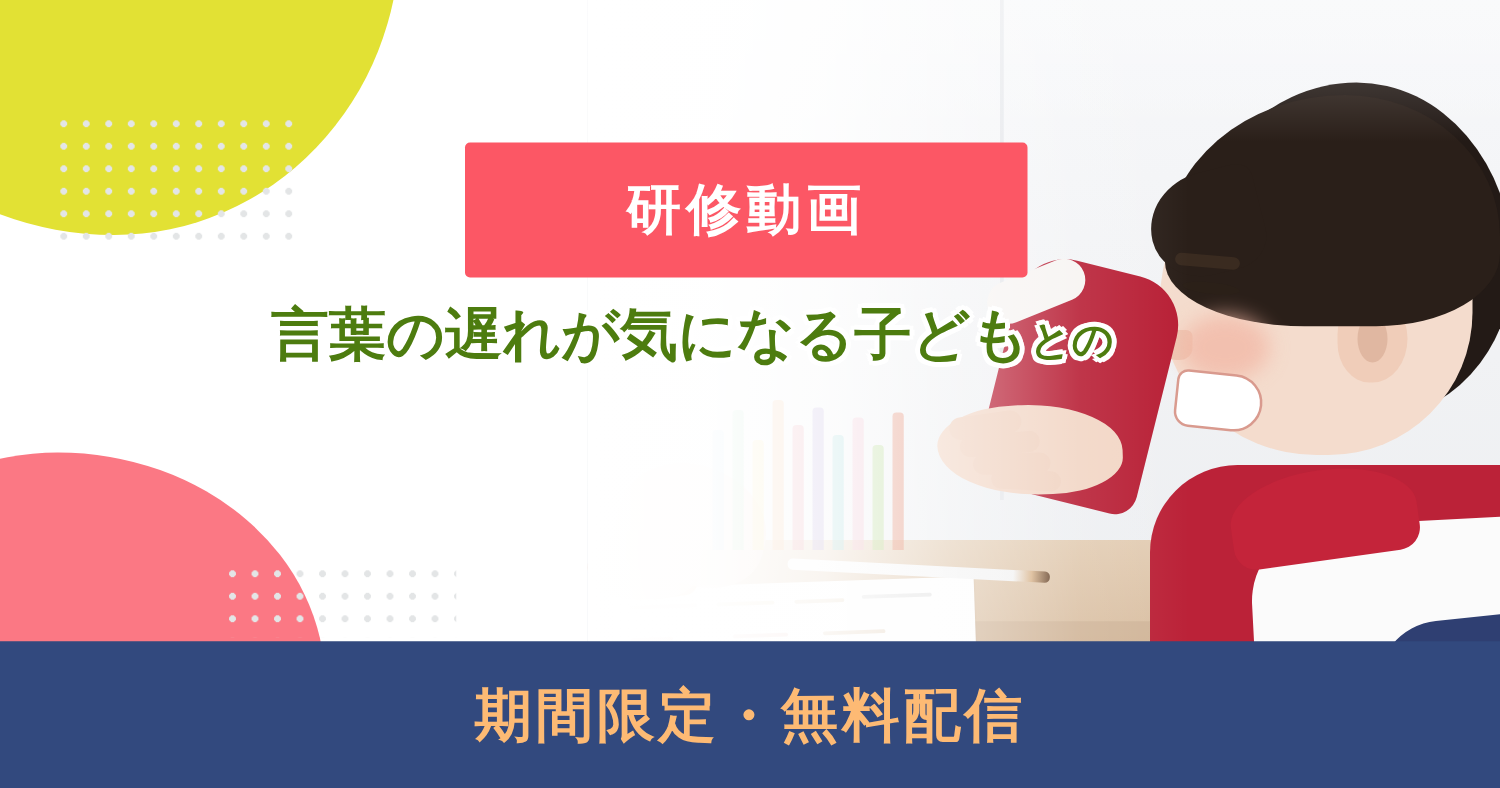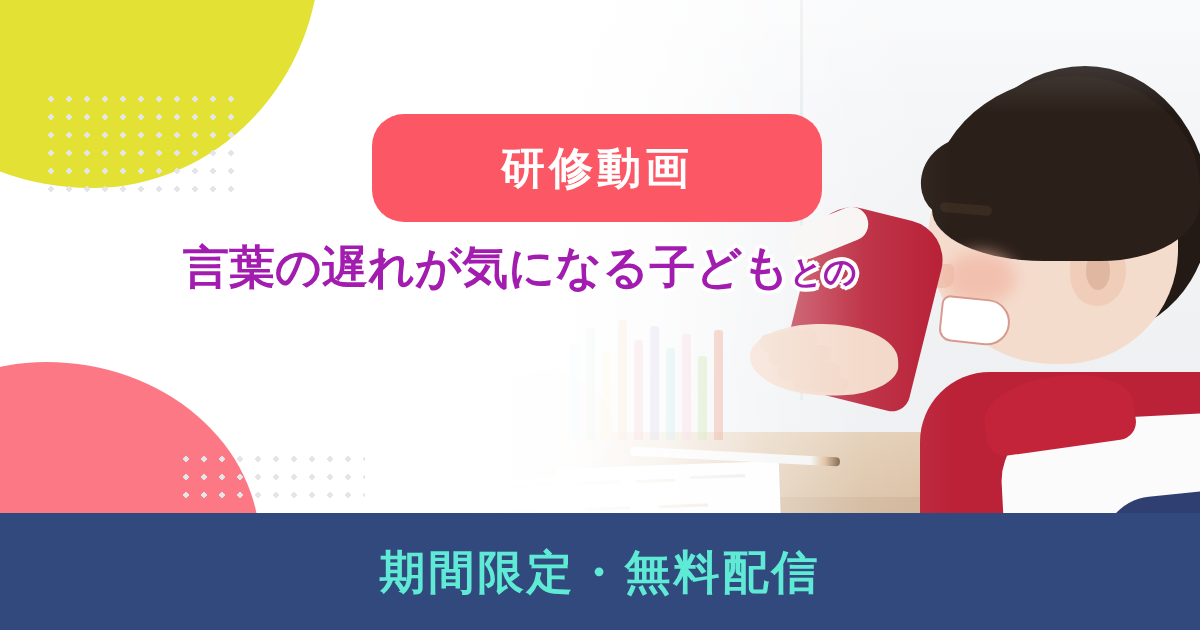--- a/index.html
+++ b/index.html
@@ -399,47 +399,48 @@
   }
 
   
   .badge {
     position: absolute;
     left: 372px;
     top: 114px;
     width: 450px;
     height: 108px;
     background: #fc5765;
-    border-radius: 32px;
+    border-radius: 4px;
     display: flex;
     align-items: center;
     justify-content: center;
   }
   .badge-label {
     color: #ffffff;
     font-size: 44px;
     font-weight: 700;
     letter-spacing: 4px;
     line-height: 1;
   }
 
   .headline {
     position: absolute;
     left: 0;
     top: 238px;
     width: 1040px;
     text-align: center;
-    color: #a21caf;
+    color: #4d7c0f;
     font-weight: 700;
     line-height: 1.30;
     text-shadow:
        3px 0 0 #fff, -3px 0 0 #fff, 0 3px 0 #fff, 0 -3px 0 #fff,
        2px 2px 0 #fff, -2px 2px 0 #fff, 2px -2px 0 #fff, -2px -2px 0 #fff,
        4px 0 0 #fff, -4px 0 0 #fff, 0 4px 0 #fff, 0 -4px 0 #fff,
        3px 3px 0 #fff, -3px 3px 0 #fff, 3px -3px 0 #fff, -3px -3px 0 #fff;
+    padding-left: 34px;
   }
   .headline-line {
     display: block;
     white-space: nowrap;
     font-size: 46px;
   }
   .headline-tail {
     font-size: 33px;
   }
 
@@ -448,21 +449,21 @@
     left: 0;
     top: 513px;
     width: 1200px;
     height: 117px;
     background: #32497e;
     display: flex;
     align-items: center;
     justify-content: center;
   }
   .footer-label {
-    color: #5eead4;
+    color: #fdba74;
     font-size: 46px;
     font-weight: 700;
     letter-spacing: 3px;
     line-height: 1;
   }
 </style>
 </head>
 <body>
 
 <div class="banner">

